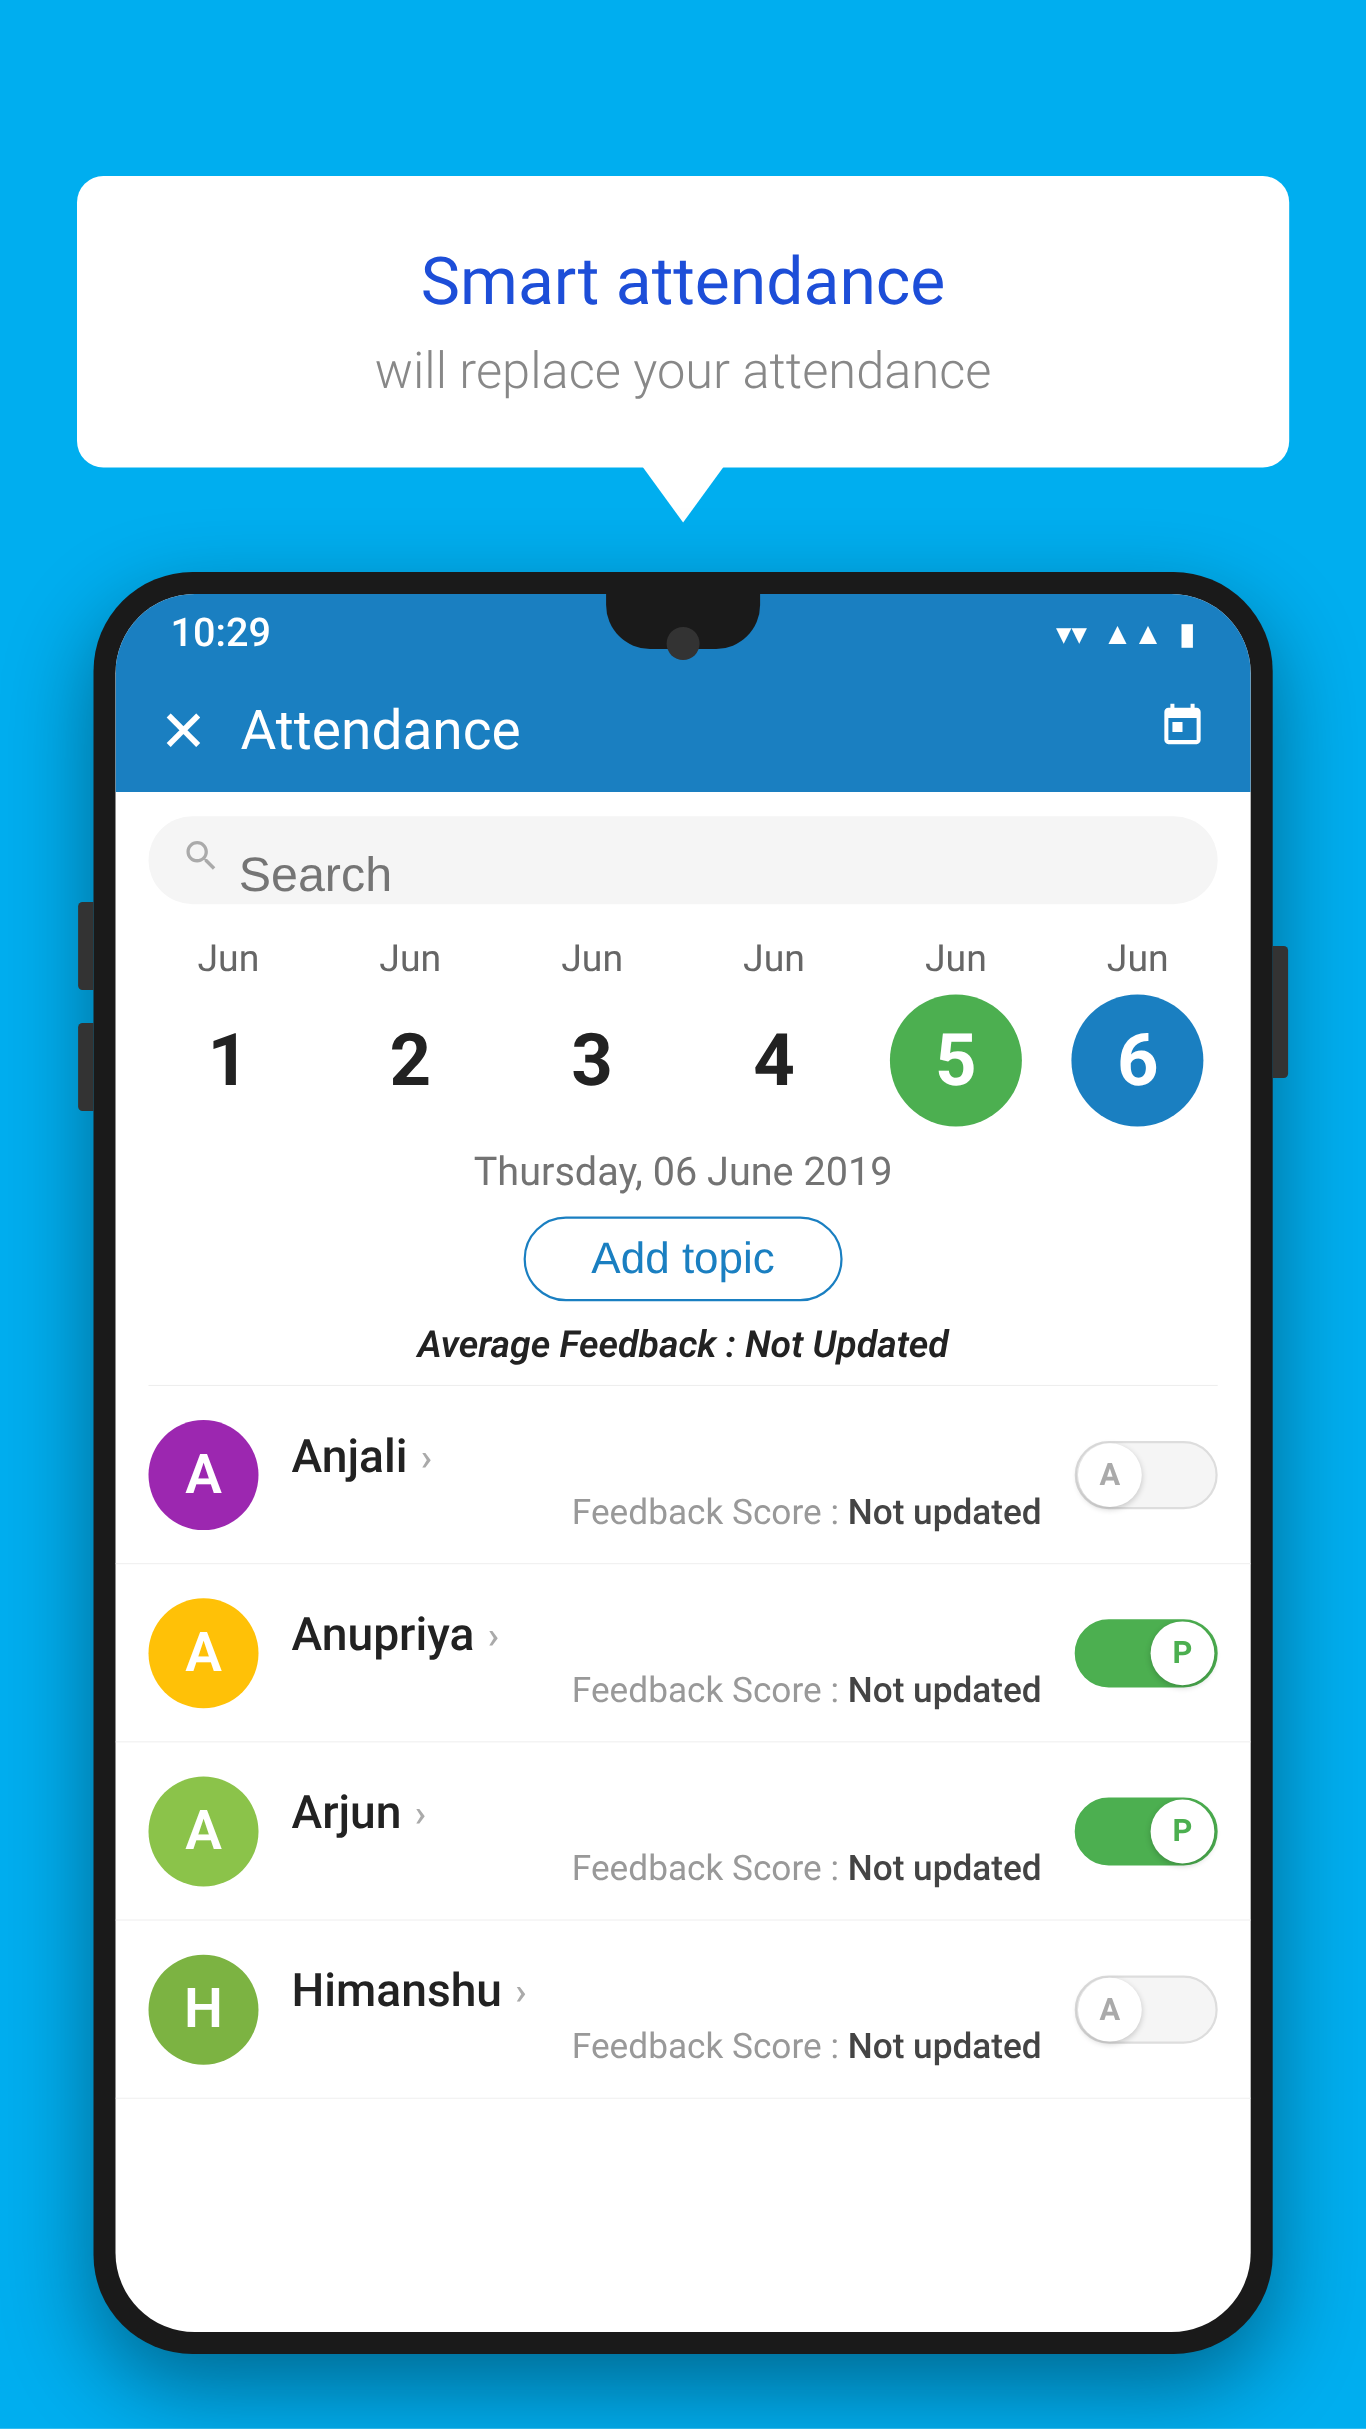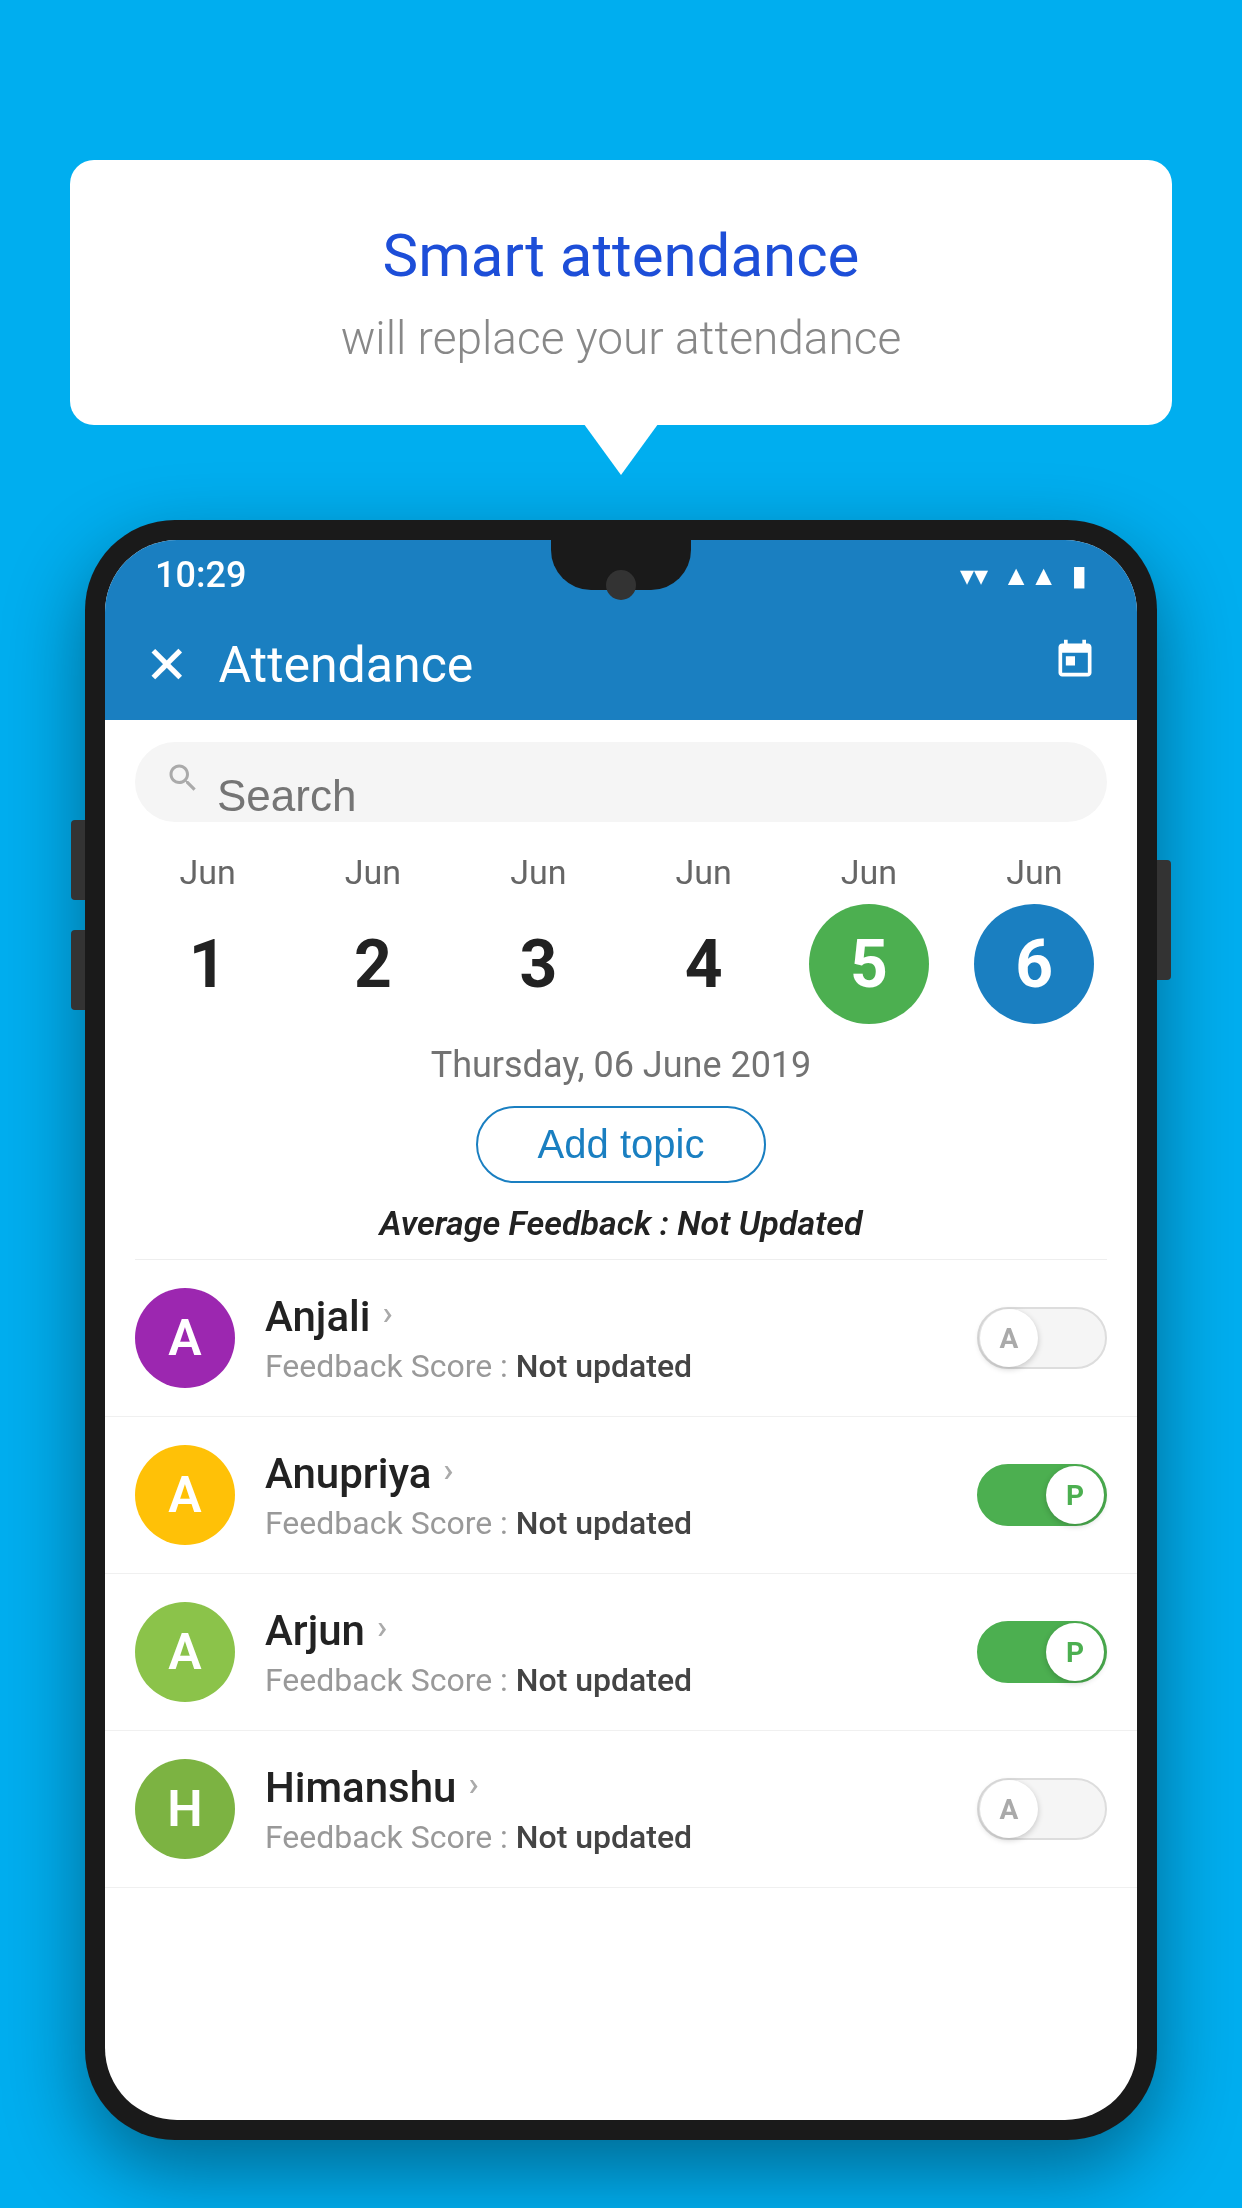--- a/index.html
+++ b/index.html
@@ -336,32 +336,35 @@
 
     .student-info {
       flex: 1;
     }
 
     .student-name {
       font-size: 42px;
       color: #222;
       font-weight: 500;
       display: flex;
+      align-items: center;
       gap: 12px;
+      margin-top: 12px;
     }
 
     .student-name .chevron {
       color: #aaa;
       font-size: 34px;
     }
 
     .student-feedback {
       font-size: 32px;
       color: #999;
       margin-top: 6px;
+      text-align: right;
     }
 
     .student-feedback span {
       color: #444;
       font-weight: 500;
     }
 
     
     .toggle-container {
       position: relative;

